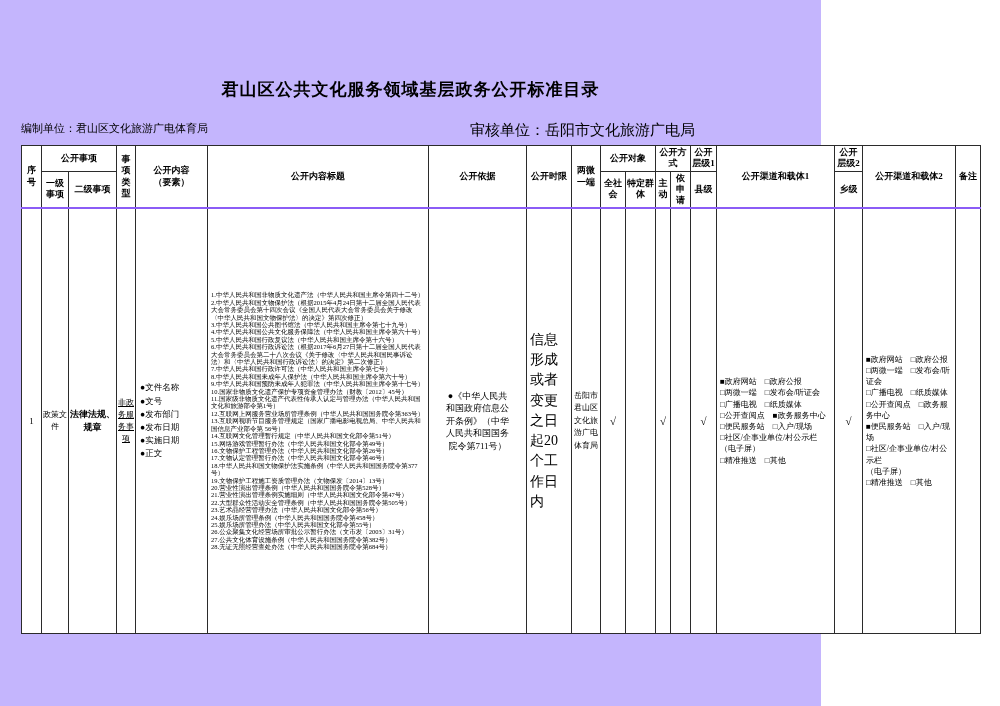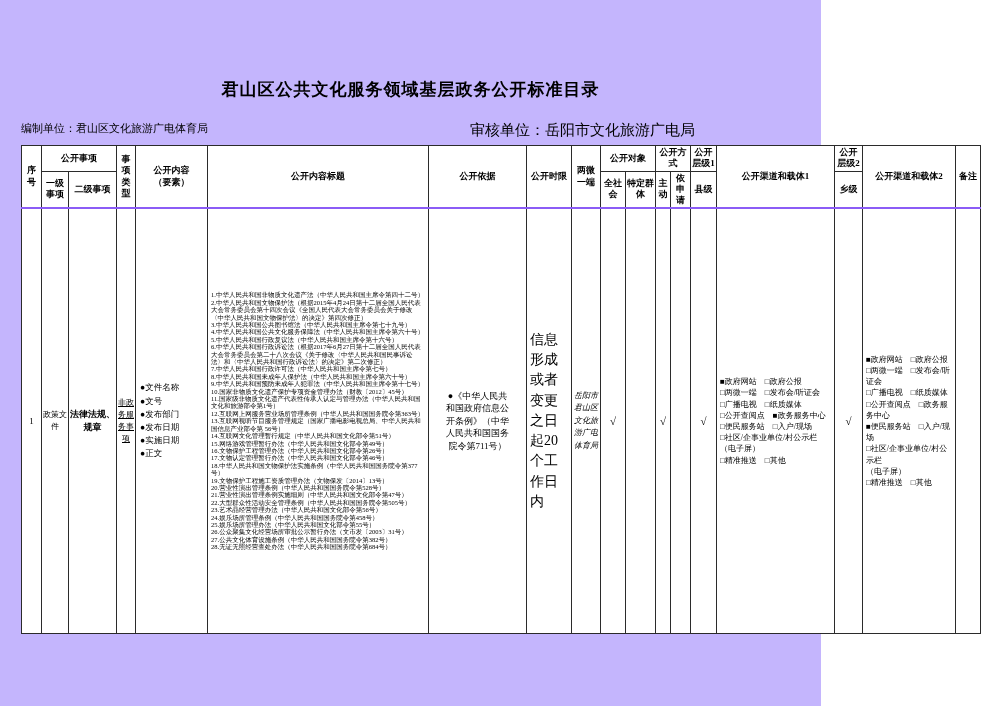--- a/index.html
+++ b/index.html
@@ -48,21 +48,21 @@
     font-size:6.5px;line-height:1.14;text-align:left;
     padding:2px 3px;white-space:pre-line;
   }
   td.c-basis{
     font-size:9px;line-height:1.4;text-align:center;padding:2px 16px;
   }
   td.c-time{
     font-size:14px;line-height:1.45;text-align:left;padding:10px 3px;
   }
   td.c-subject{
-    font-size:8px;line-height:1.55;text-align:center;padding:1px;font-style:italic;
+    font-size:8px;line-height:1.55;text-align:center;padding:1px;
   }
   td.c-mark{text-align:center;font-size:11px;}
   td.c-channels{
     font-size:8px;line-height:1.4;text-align:left;
     padding:2px 3px;white-space:pre-line;vertical-align:middle;
   }
   td.c-remarks{font-size:9px;text-align:center;}
 </style>
 </head>
 <body>

